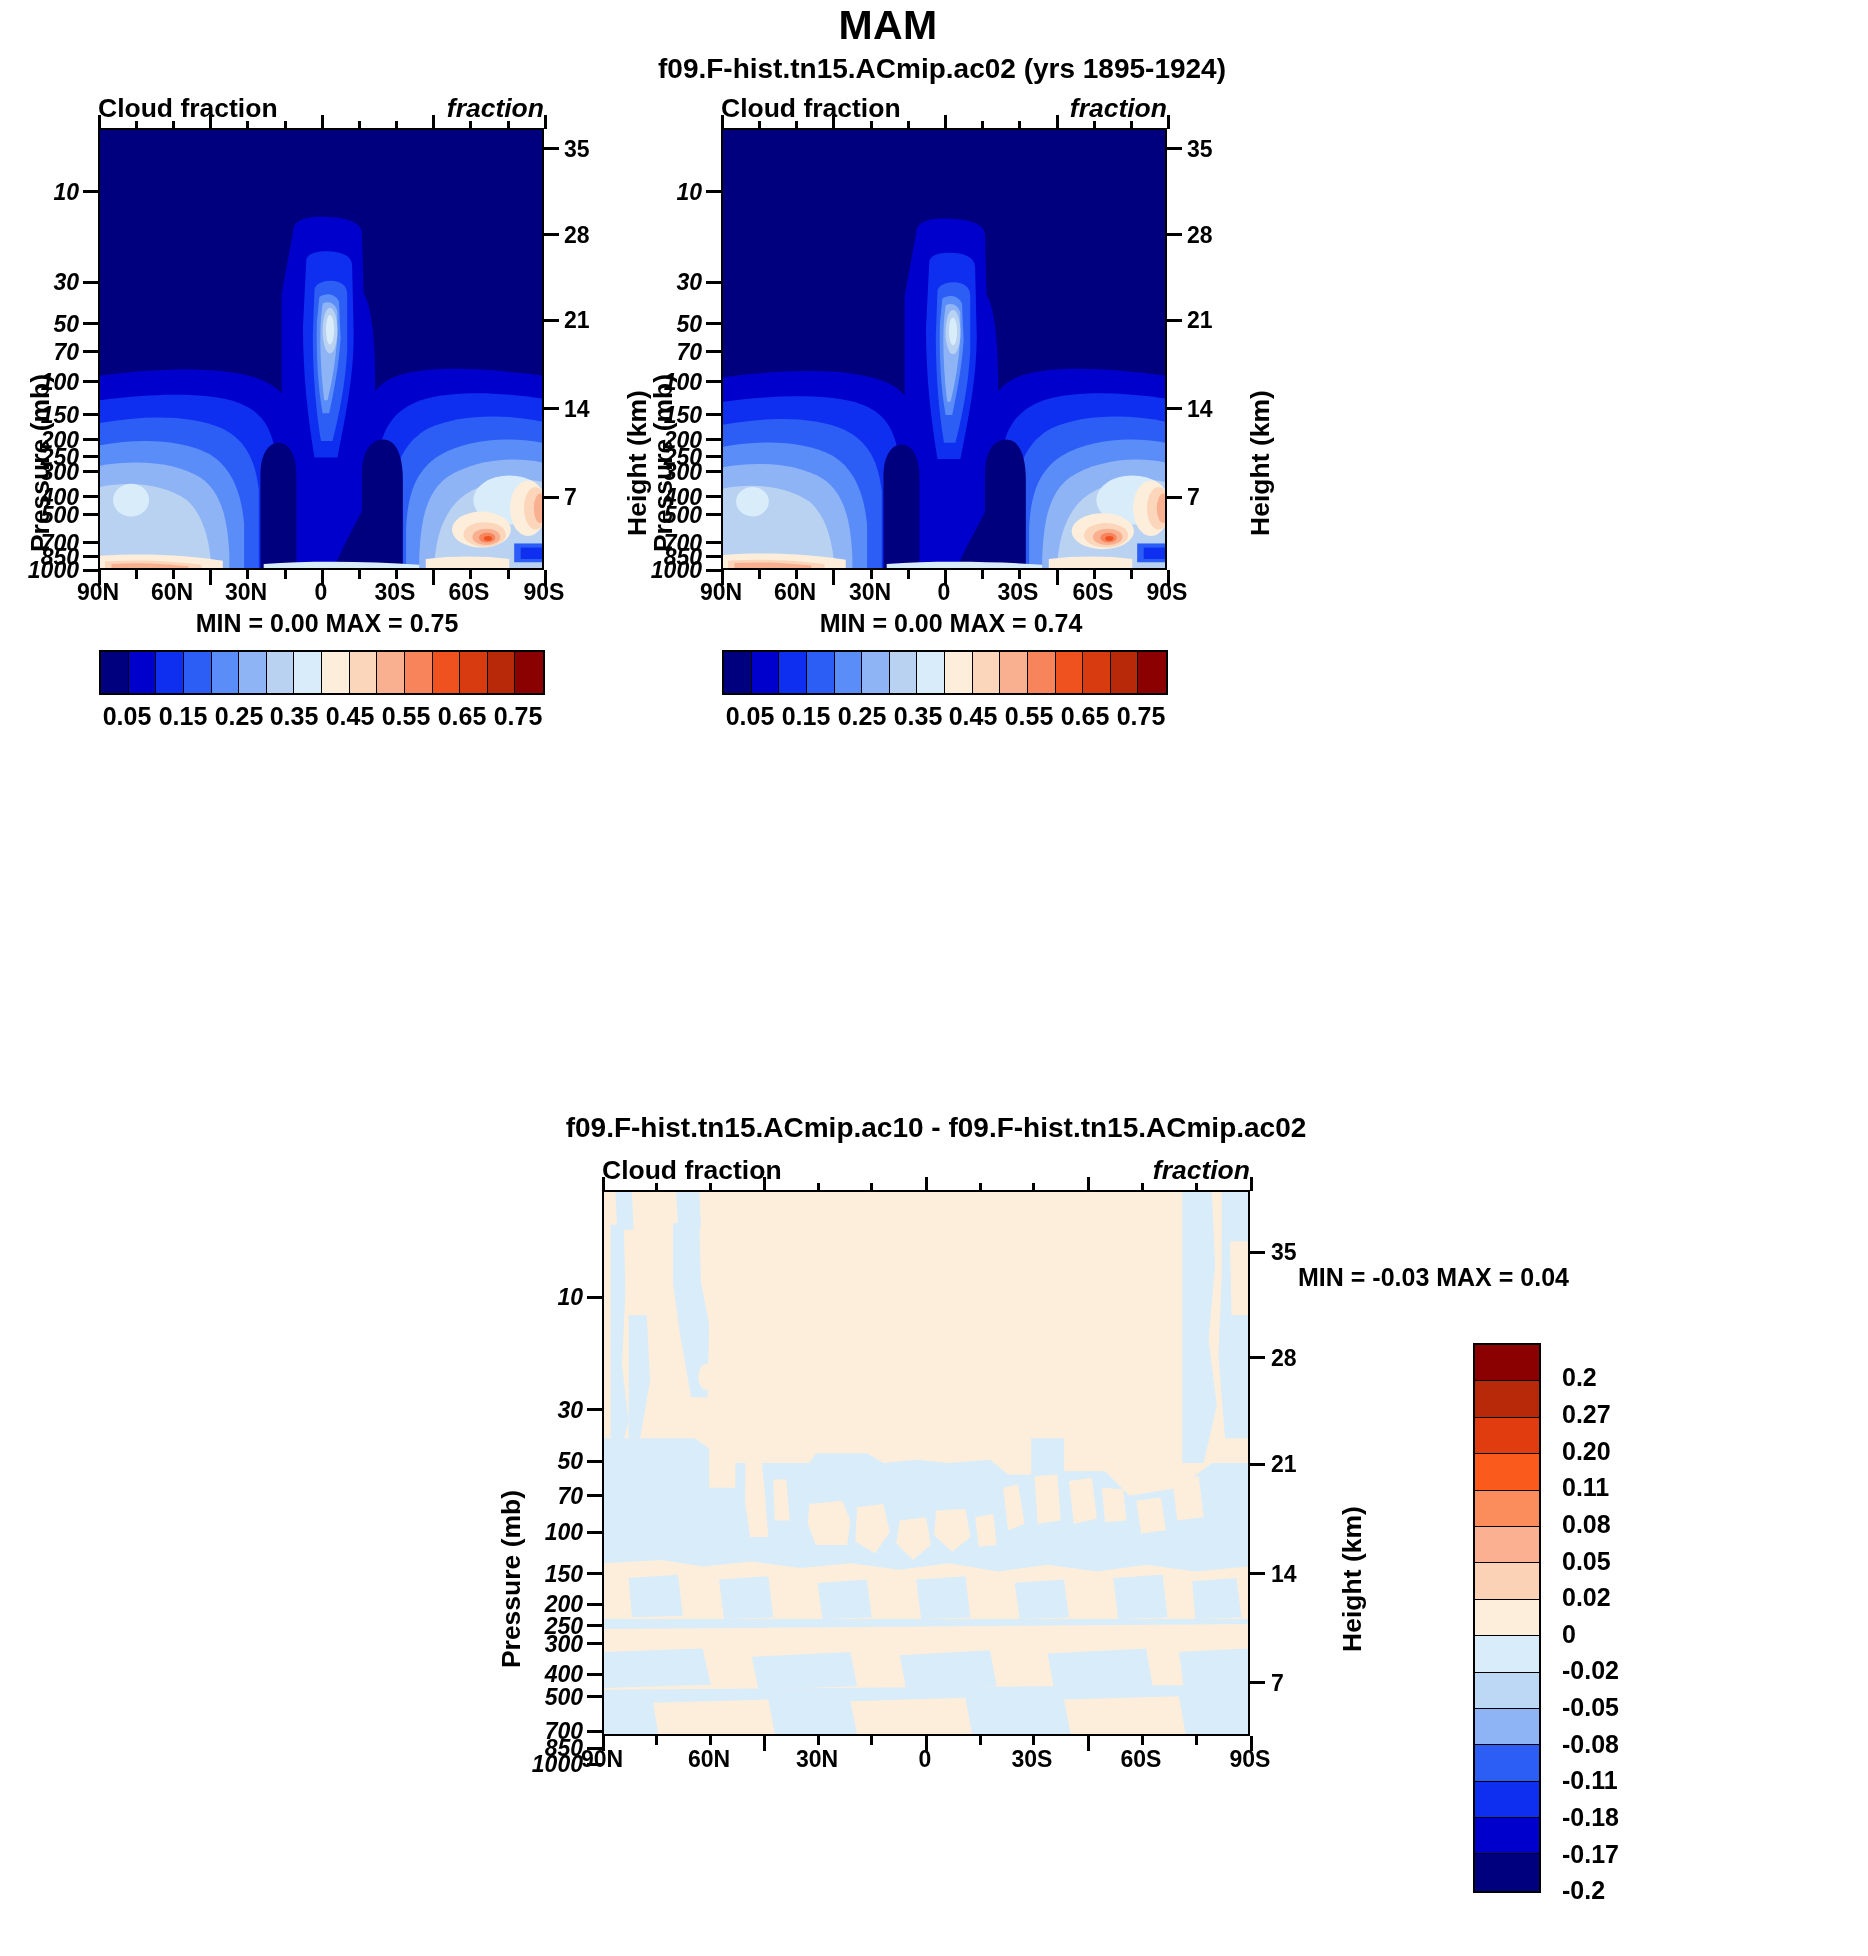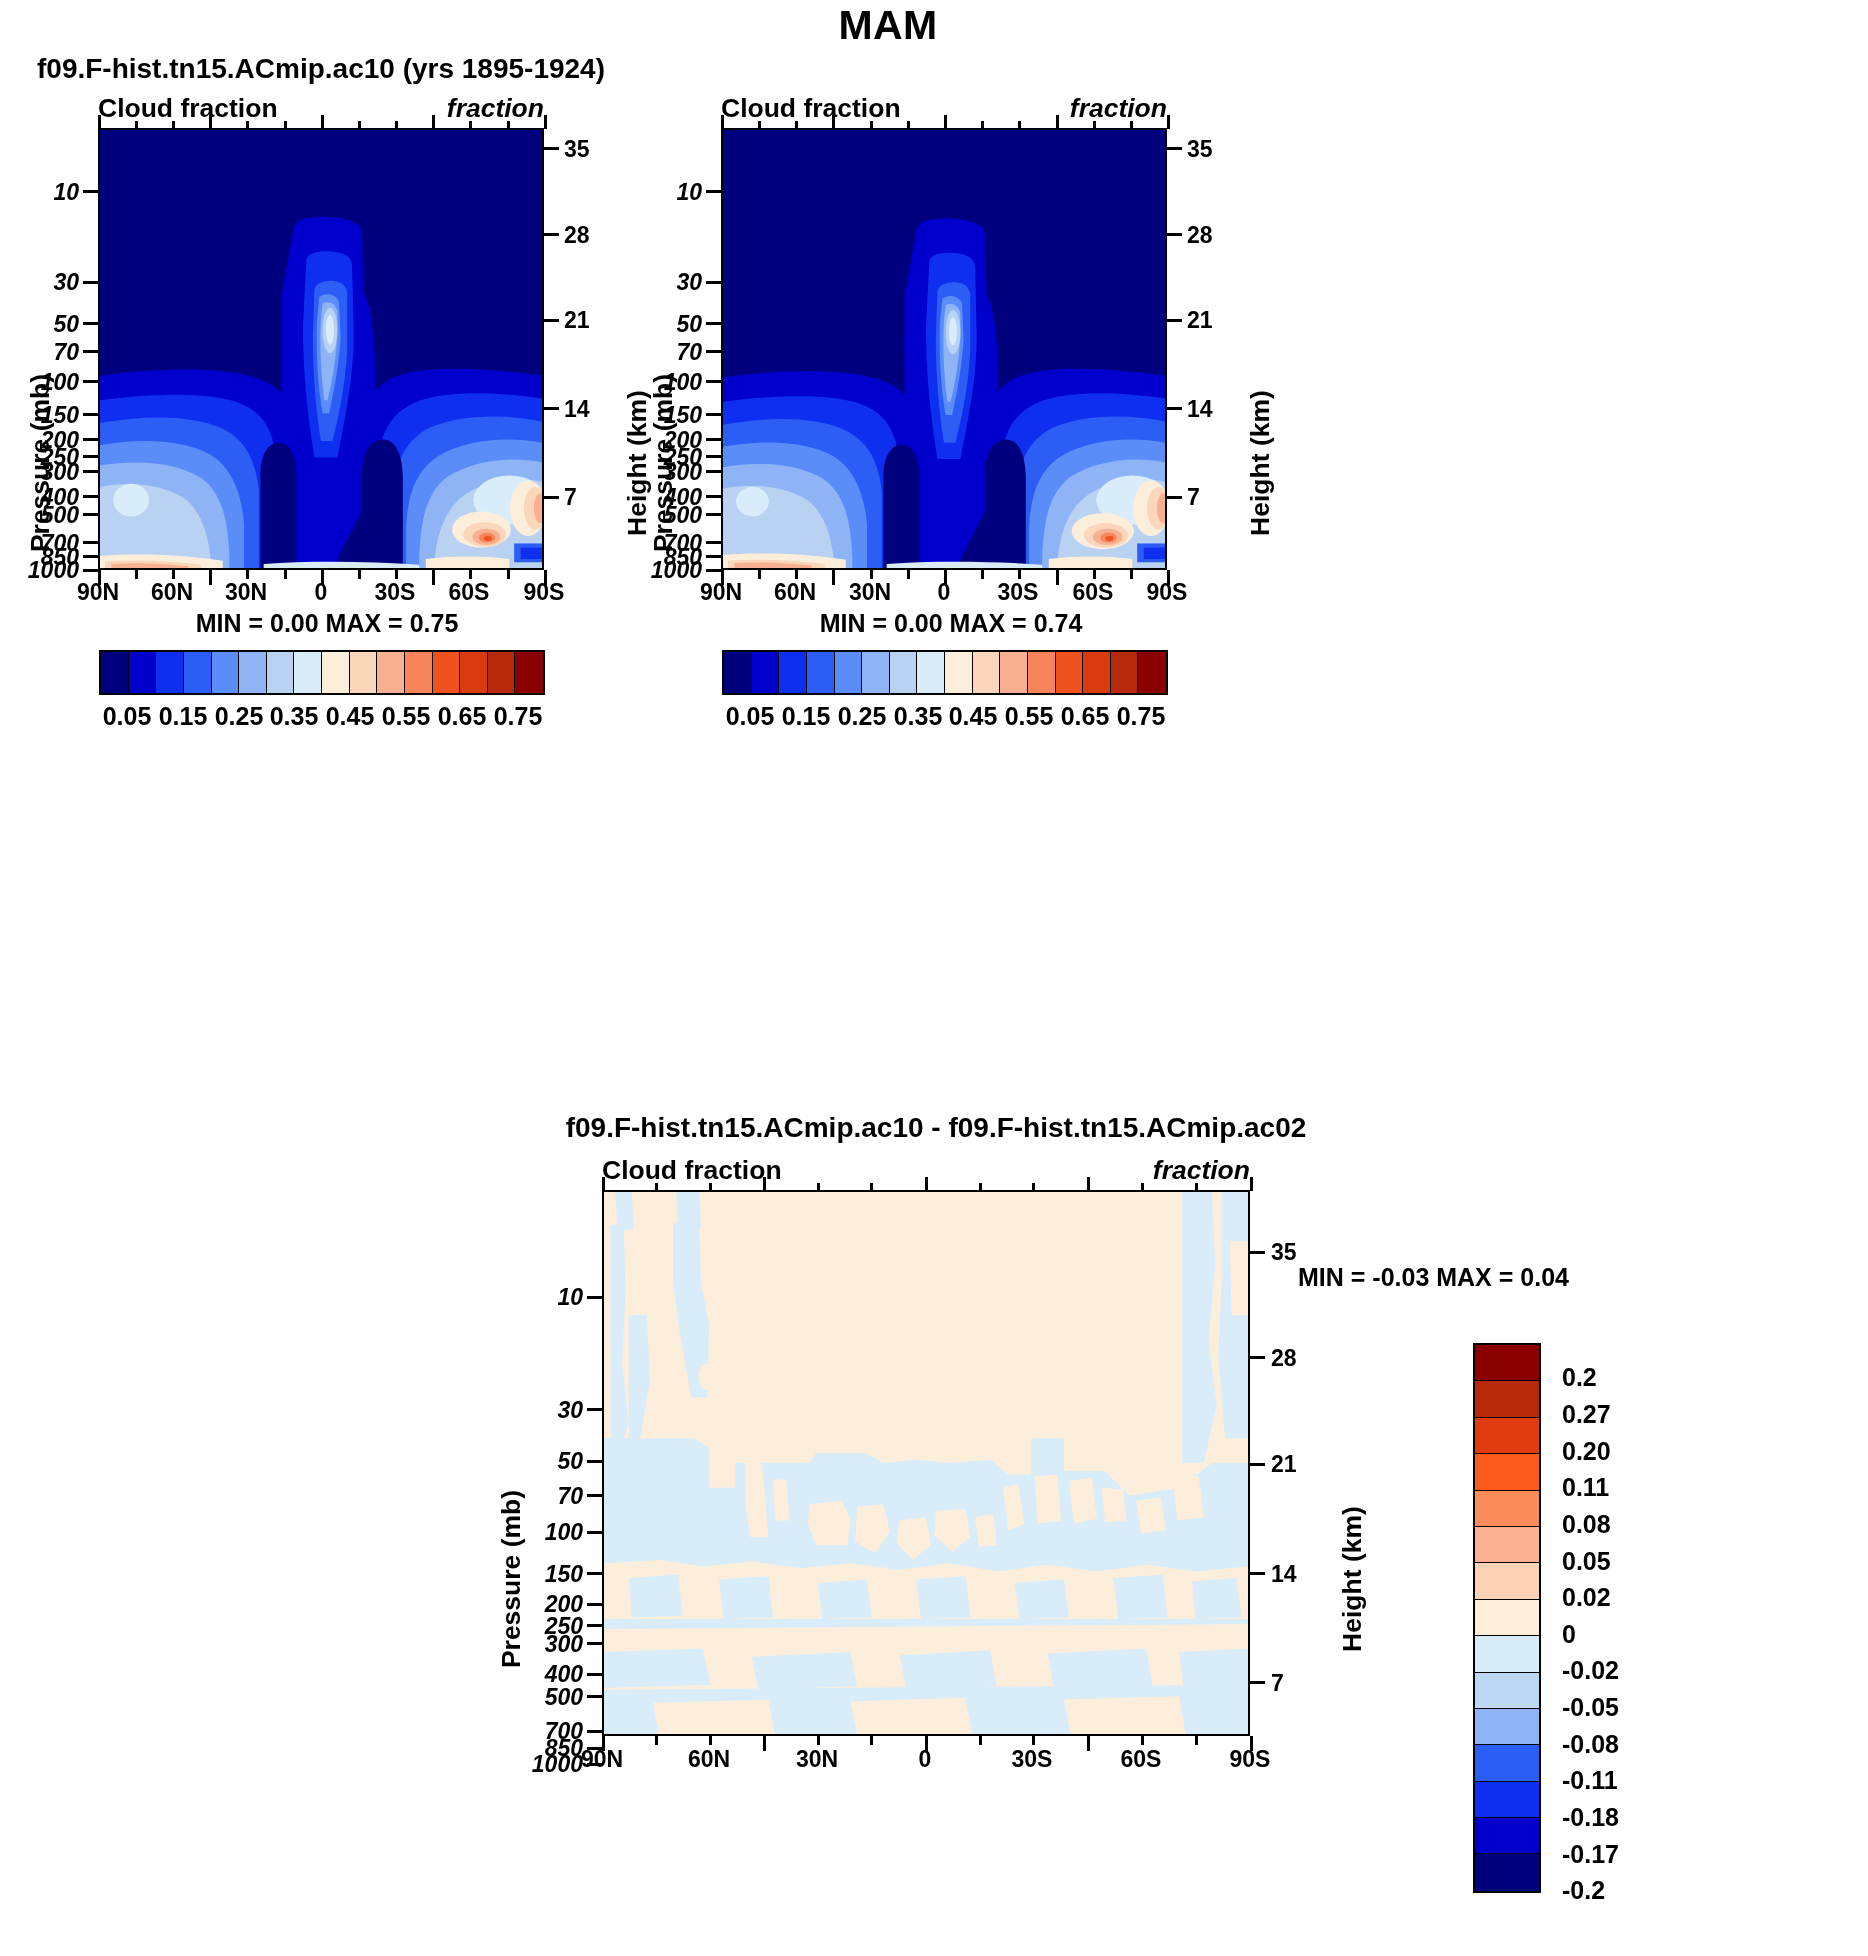--- a/index.html
+++ b/index.html
@@ -62,21 +62,20 @@
   .cbar-v .cell { width: 100%; border-bottom: 1.7px solid #000; }
   .cbar-v .cell:last-child { border-bottom: none; }
 </style>
 </head>
 <body>
 
 <div id="page">
 
   <div class="txt ctr" id="main-title">MAM</div>
 
-  <div class="txt ctr panel-title" style="top:53px; left:321px;">f09.F-hist.tn15.ACmip.ac10 (yrs 1895-1924)</div>
   <div class="txt sub-label" style="top:93px; left:98px;">Cloud fraction</div>
   <div class="txt rgt sub-label" style="top:93px; left:544px;">fraction</div>
 
   <div class="vlabel" style="top:463px; left:25px;">Pressure (mb)</div>
   <div class="vlabel" style="top:463px; left:622px;">Height (km)</div>
 
   <div class="plotbox" id="plot-left" style="left:98px; top:128px; width:446px; height:442px;">
     <svg viewBox="0 0 540 535" preserveAspectRatio="none">
       <defs>
         <clipPath id="clipL">
@@ -262,20 +261,21 @@
       <div class="txt ctr cbar-label" style="left: 127px; top: 702px;">0.05</div>
       <div class="txt ctr cbar-label" style="left: 183px; top: 702px;">0.15</div>
       <div class="txt ctr cbar-label" style="left: 239px; top: 702px;">0.25</div>
       <div class="txt ctr cbar-label" style="left: 294px; top: 702px;">0.35</div>
       <div class="txt ctr cbar-label" style="left: 350px; top: 702px;">0.45</div>
       <div class="txt ctr cbar-label" style="left: 406px; top: 702px;">0.55</div>
       <div class="txt ctr cbar-label" style="left: 462px; top: 702px;">0.65</div>
       <div class="txt ctr cbar-label" style="left: 518px; top: 702px;">0.75</div>
     </div>
 
+  <div class="txt ctr panel-title" style="top:53px; left:942px;">f09.F-hist.tn15.ACmip.ac02 (yrs 1895-1924)</div>
   <div class="txt sub-label" style="top:93px; left:721px;">Cloud fraction</div>
   <div class="txt rgt sub-label" style="top:93px; left:1167px;">fraction</div>
 
   <div class="vlabel" style="top:463px; left:648px;">Pressure (mb)</div>
   <div class="vlabel" style="top:463px; left:1245px;">Height (km)</div>
 
   <div class="plotbox" id="plot-right" style="left:721px; top:128px; width:446px; height:442px;">
     <svg viewBox="0 0 540 535" preserveAspectRatio="none">
       <defs>
           <clipPath id="clipR">

